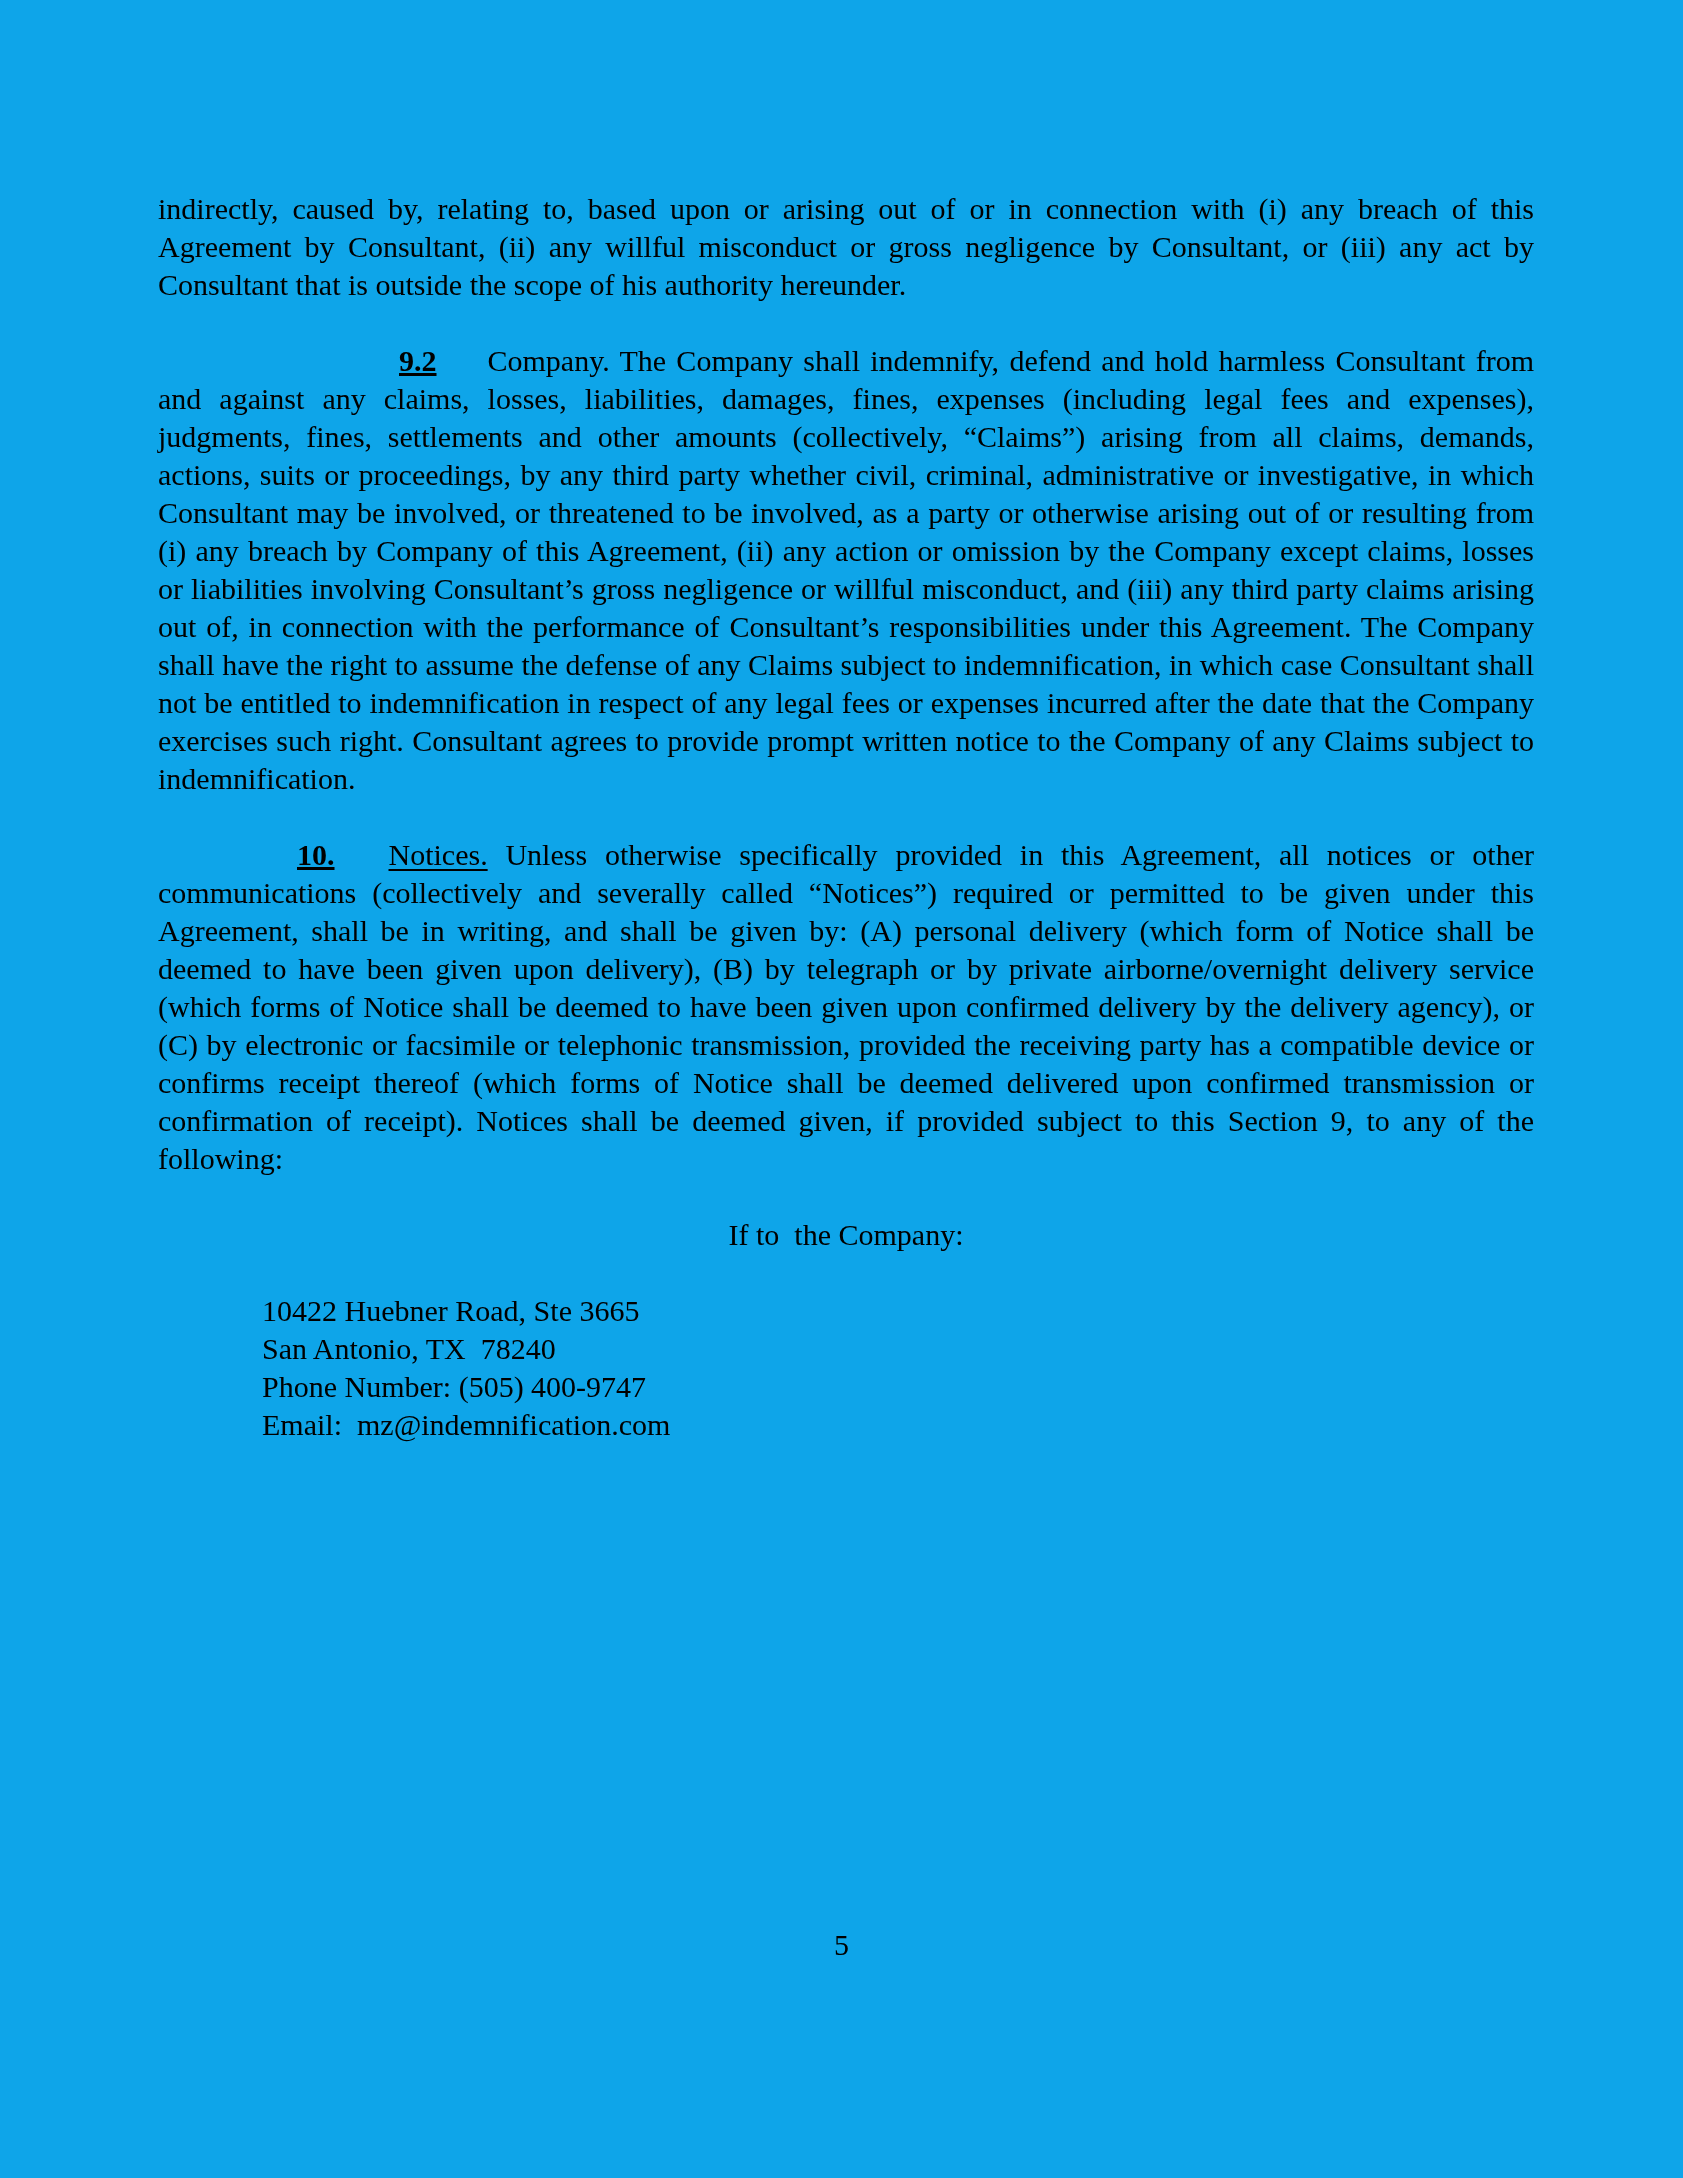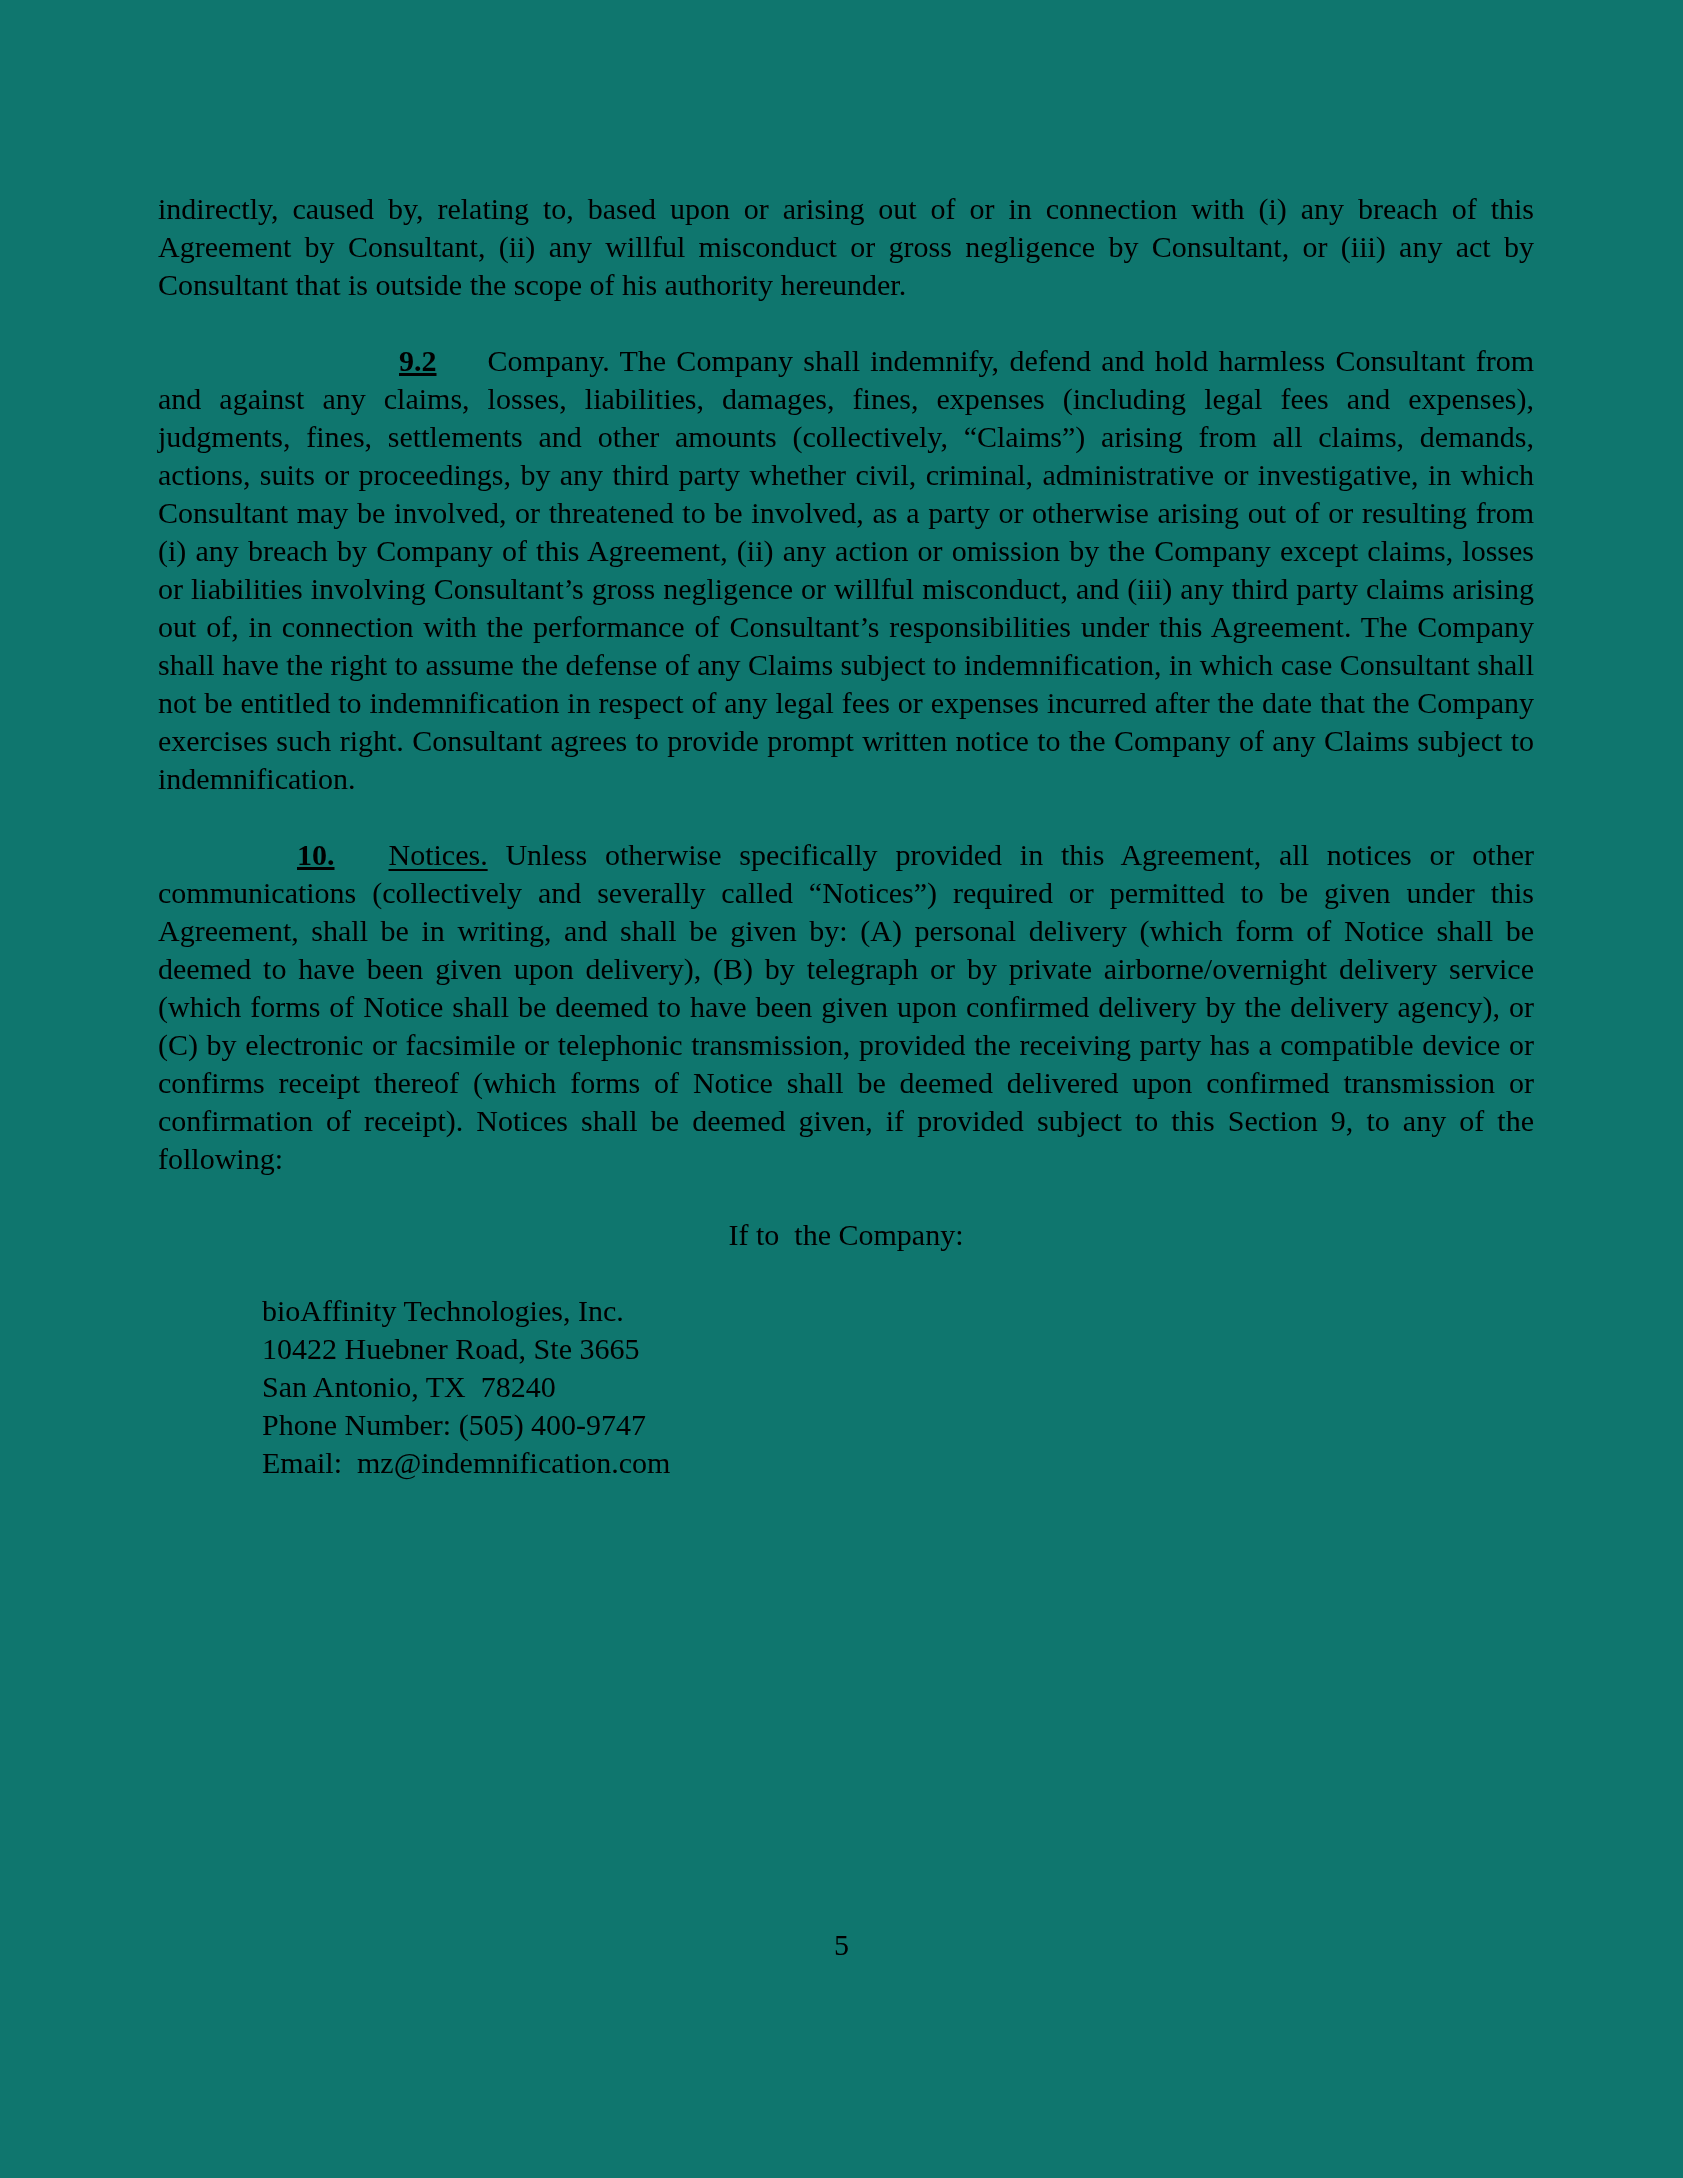--- a/index.html
+++ b/index.html
@@ -4,21 +4,21 @@
 <style>
   html, body {
     margin: 0;
     padding: 0;
     background: #ffffff;
   }
   .sheet {
     position: relative;
     width: 1683px;
     height: 2178px;
-    background: #0f766e;
+    background: #0ea5e9;
     color: #000000;
     font-family: "Liberation Serif", "DejaVu Serif", serif;
     font-size: 30px;
     line-height: 38px;
     overflow: hidden;
   }
   .content {
     position: absolute;
     top: 190px;
     left: 158px;
@@ -85,21 +85,20 @@
 
     <p class="para"><span>indirectly, caused by, relating to, based upon or arising out of or in connection with (i) any breach of this Agreement by Consultant, (ii) any willful misconduct or gross negligence by Consultant, or (iii) any act by Consultant that is outside the scope of his authority hereunder.</span></p>
 
     <p class="para para-92"><span class="sec-num">9.2</span><span class="tab-92"></span><span class="sec-title">Company.</span><span> The Company shall indemnify, defend and hold harmless Consultant from and against any claims, losses, liabilities, damages, fines, expenses (including legal fees and expenses), judgments, fines, settlements and other amounts (collectively, “Claims”) arising from all claims, demands, actions, suits or proceedings, by any third party whether civil, criminal, administrative or investigative, in which Consultant may be involved, or threatened to be involved, as a party or otherwise arising out of or resulting from (i) any breach by Company of this Agreement, (ii) any action or omission by the Company except claims, losses or liabilities involving Consultant’s gross negligence or willful misconduct, and (iii) any third party claims arising out of, in connection with the performance of Consultant’s responsibilities under this Agreement.  The Company shall have the right to assume the defense of any Claims subject to indemnification, in which case Consultant shall not be entitled to indemnification in respect of any legal fees or expenses incurred after the date that the Company exercises such right. Consultant agrees to provide prompt written notice to the Company of any Claims subject to indemnification.</span></p>
 
     <p class="para para-10"><span class="sec-num">10.</span><span class="tab-10"></span><span class="sec-title underlined">Notices.</span><span> Unless otherwise specifically provided in this Agreement, all notices or other communications (collectively and severally called “Notices”) required or permitted to be given under this Agreement, shall be in writing, and shall be given by: (A) personal delivery (which form of Notice shall be deemed to have been given upon delivery), (B) by telegraph or by private airborne/overnight delivery service (which forms of Notice shall be deemed to have been given upon confirmed delivery by the delivery agency), or (C) by electronic or facsimile or telephonic transmission, provided the receiving party has a compatible device or confirms receipt thereof (which forms of Notice shall be deemed delivered upon confirmed transmission or confirmation of receipt). Notices shall be deemed given, if provided subject to this Section 9, to any of the following:</span></p>
 
     <p class="notice-intro">If to  the Company:</p>
 
     <div class="address-block">
-      <div class="address-line">bioAffinity Technologies, Inc.</div>
       <div class="address-line">10422 Huebner Road, Ste 3665</div>
       <div class="address-line">San Antonio, TX  78240</div>
       <div class="address-line">Phone Number: (505) 400-9747</div>
       <div class="address-line">Email:  mz@indemnification.com</div>
     </div>
 
   </div>
 
   <div class="page-number">5</div>
 </div>

